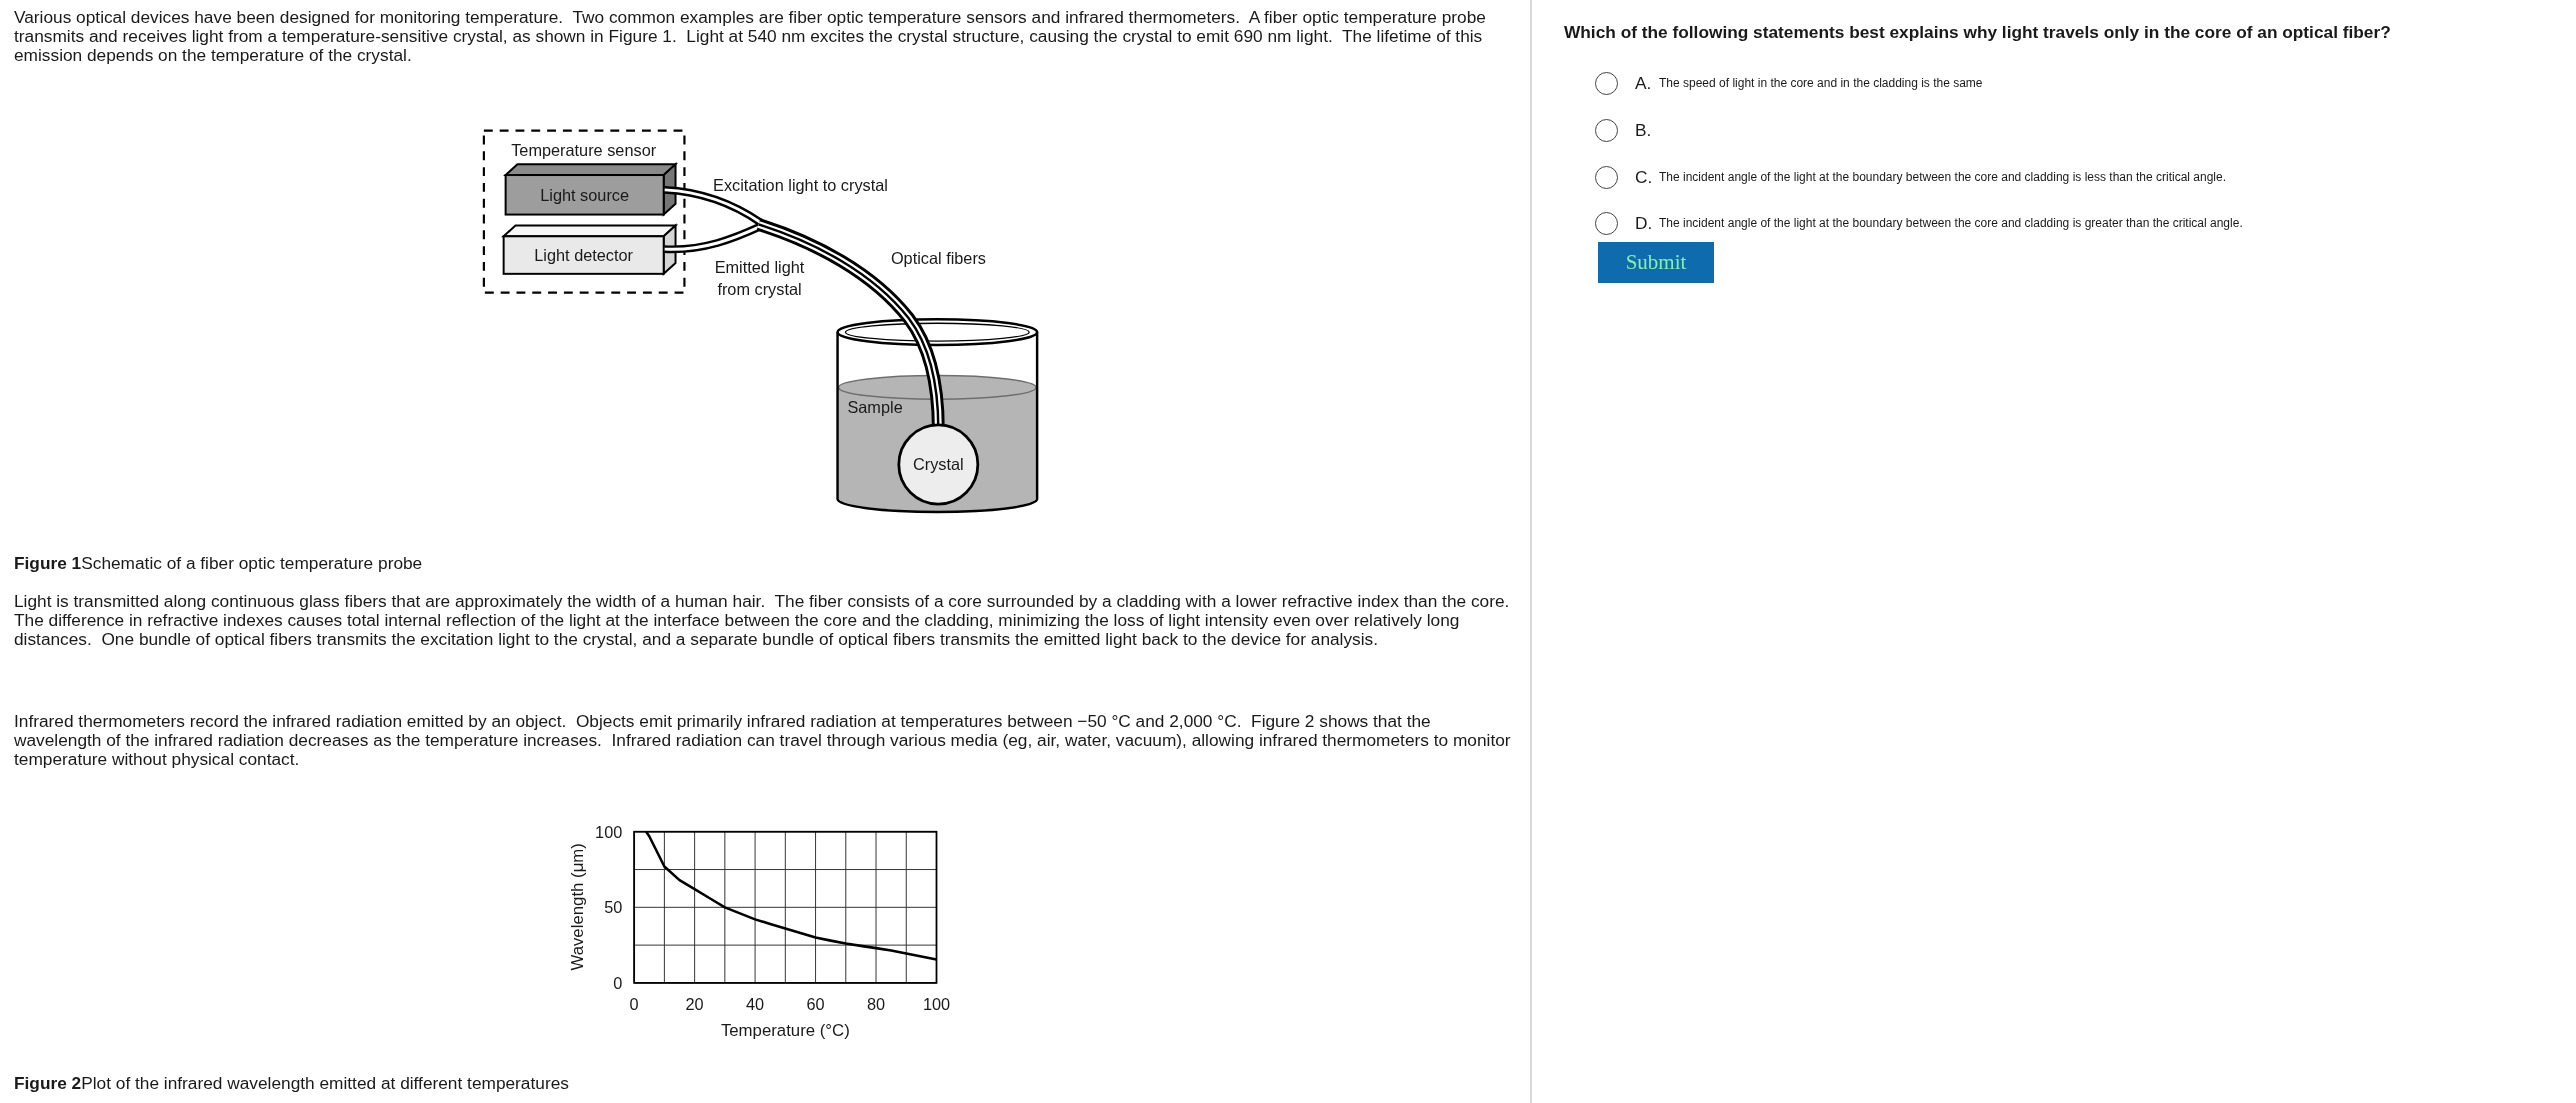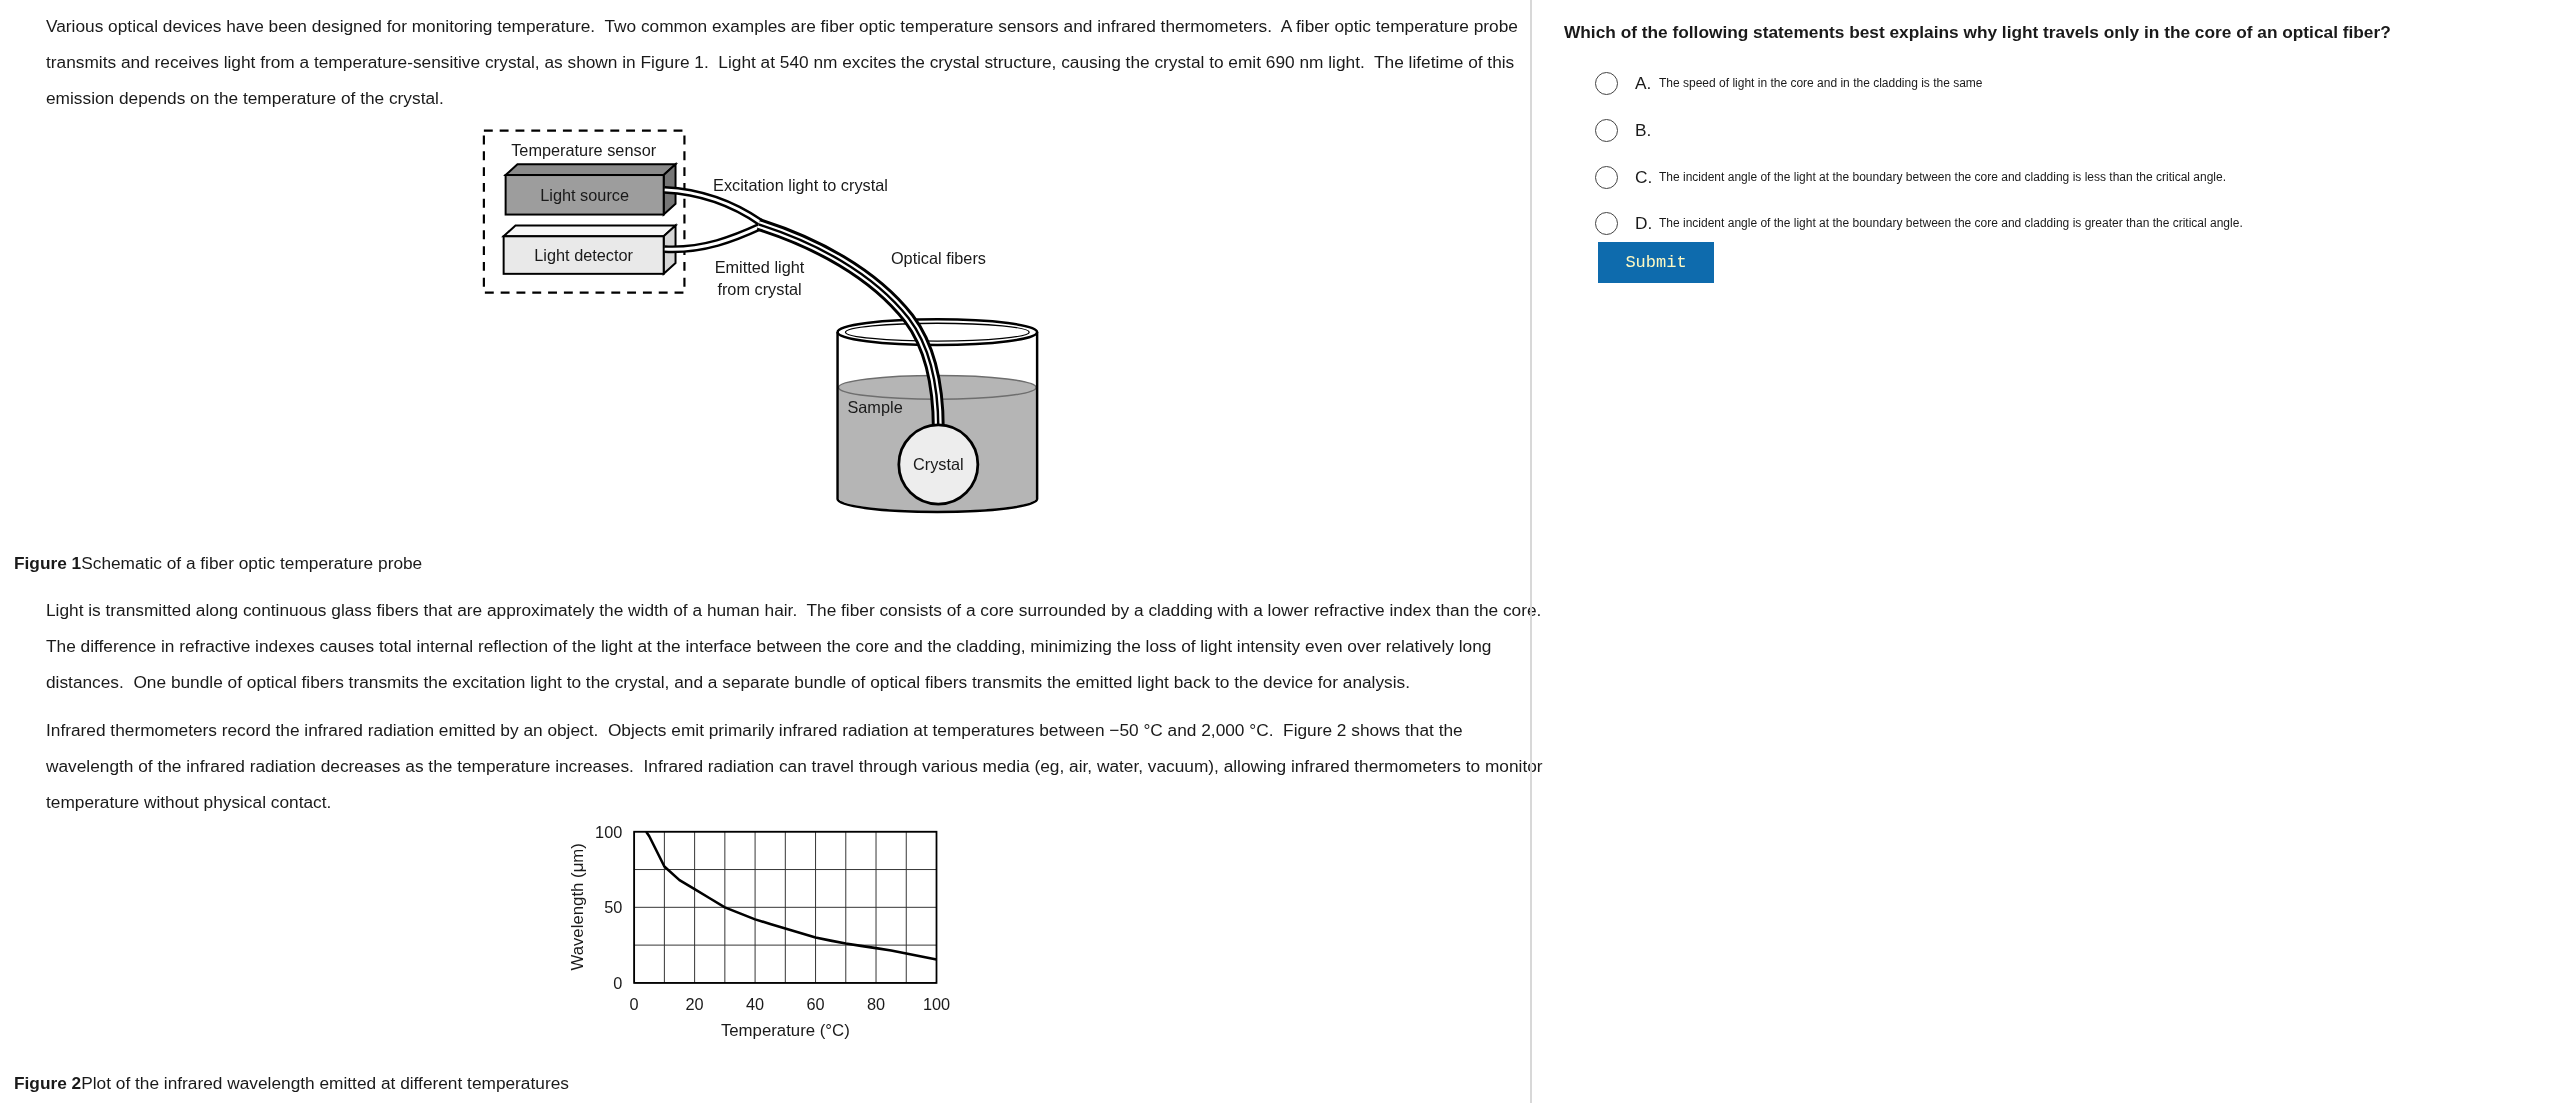--- a/index.html
+++ b/index.html
@@ -1,28 +1,28 @@
 <!DOCTYPE html>
 <html><head>
 <meta charset="utf-8">
 <style>
   html,body{margin:0;padding:0;background:#fff;}
   body{font-family:"Liberation Sans","DejaVu Sans",sans-serif;color:#1a1a1a;}
   .page{position:relative;width:2576px;height:1104px;background:#fff;overflow:hidden;}
-  .para{position:absolute;left:14px;width:1506px;font-size:17.3px;line-height:36px;white-space:pre-wrap;margin-left:32px;}
+  .para{position:absolute;left:14px;width:1506px;font-size:17.3px;line-height:19px;white-space:pre-wrap;}
   .caption{position:absolute;left:14px;font-size:17.3px;}
   .caption .cap-label{font-weight:bold;}
   .caption .cap-text{}
   .divider{position:absolute;left:1530px;top:0;width:2px;height:1104px;background:#d8d8d8;}
   .question{position:absolute;left:1564px;top:20px;width:996px;font-size:17.3px;line-height:25px;font-weight:bold;}
   .opt-row{position:absolute;left:1595px;display:flex;align-items:center;height:28px;}
   .radio{width:23px;height:23px;border:1.6px solid #444;border-radius:50%;background:#fff;flex:0 0 auto;box-sizing:border-box;}
   .letter{margin-left:17px;min-width:24px;font-size:17.3px;}
   .opt-text{font-size:12px;white-space:nowrap;}
-  .submit{position:absolute;left:1598px;top:242px;width:116px;height:41px;background:#0e6bad;color:#fef9c3;border:none;font-size:17px;font-family:Liberation Mono, monospace;cursor:pointer;}
+  .submit{position:absolute;left:1598px;top:242px;width:116px;height:41px;background:#0e6bad;color:#86efac;border:none;font-size:21px;font-family:Liberation Serif, serif;cursor:pointer;}
   .fig1-svg{position:absolute;left:474px;top:79px;}
   .fig2-svg{position:absolute;left:563px;top:806px;}
   svg text{fill:#1a1a1a;}
   .dlabel{font-size:16.5px;}
   .tick{font-size:16.5px;}
   .axis-label{font-size:17px;}
 </style>
 </head>
 <body>
 

